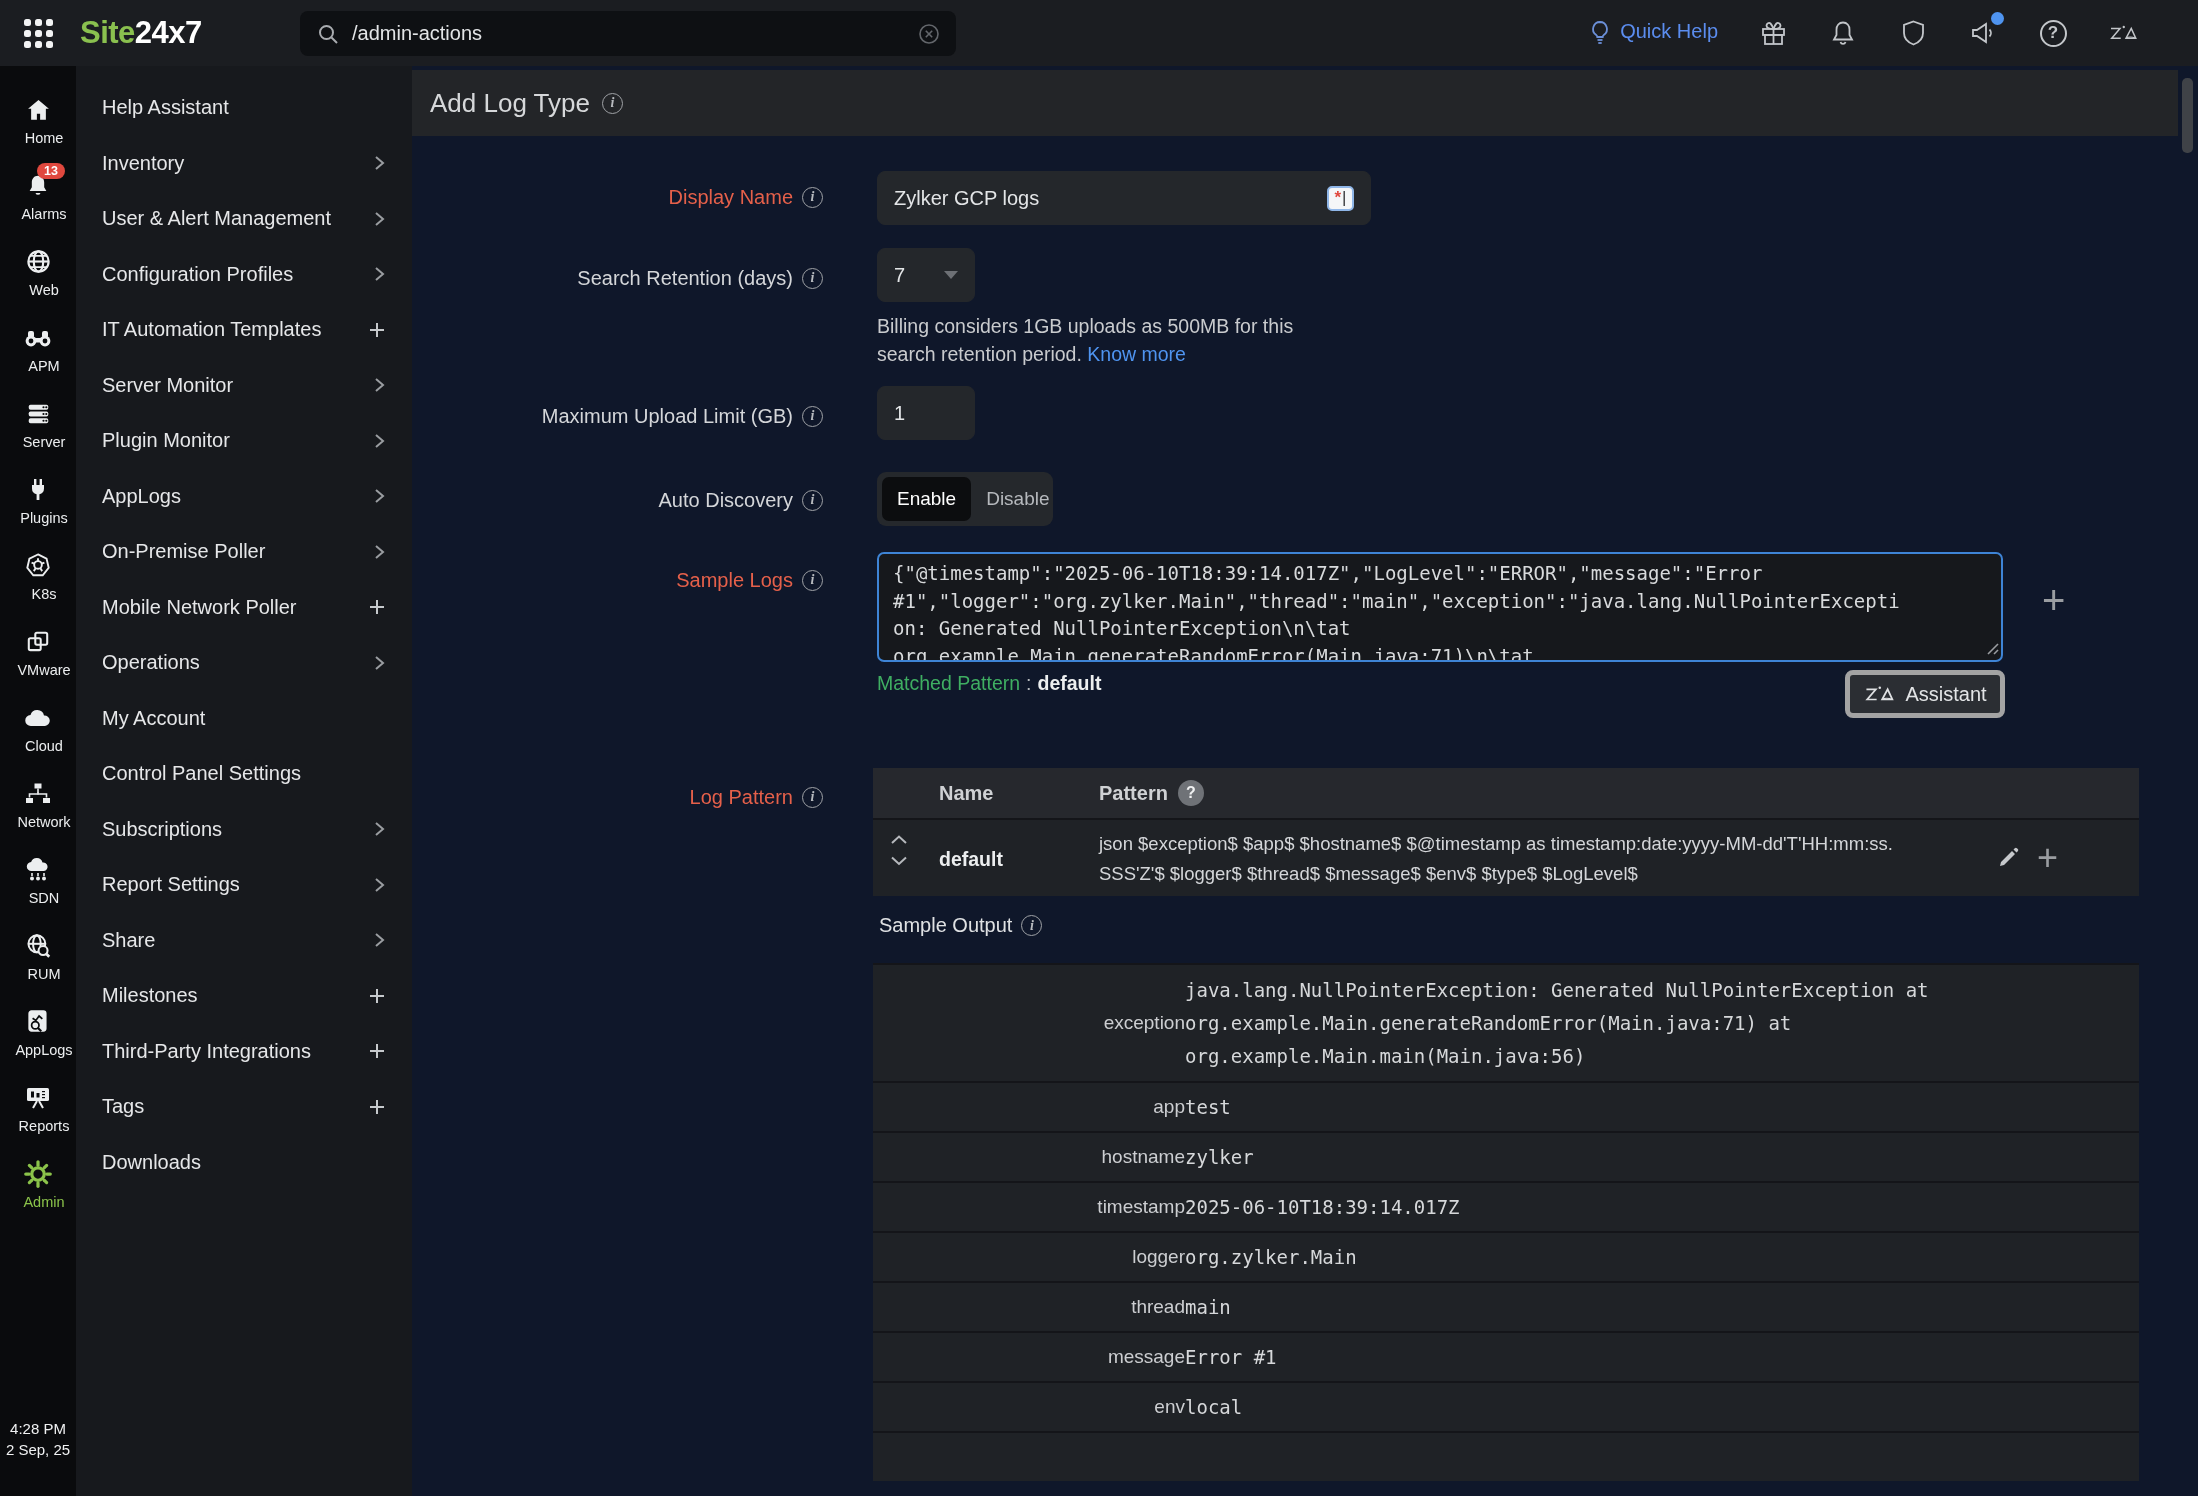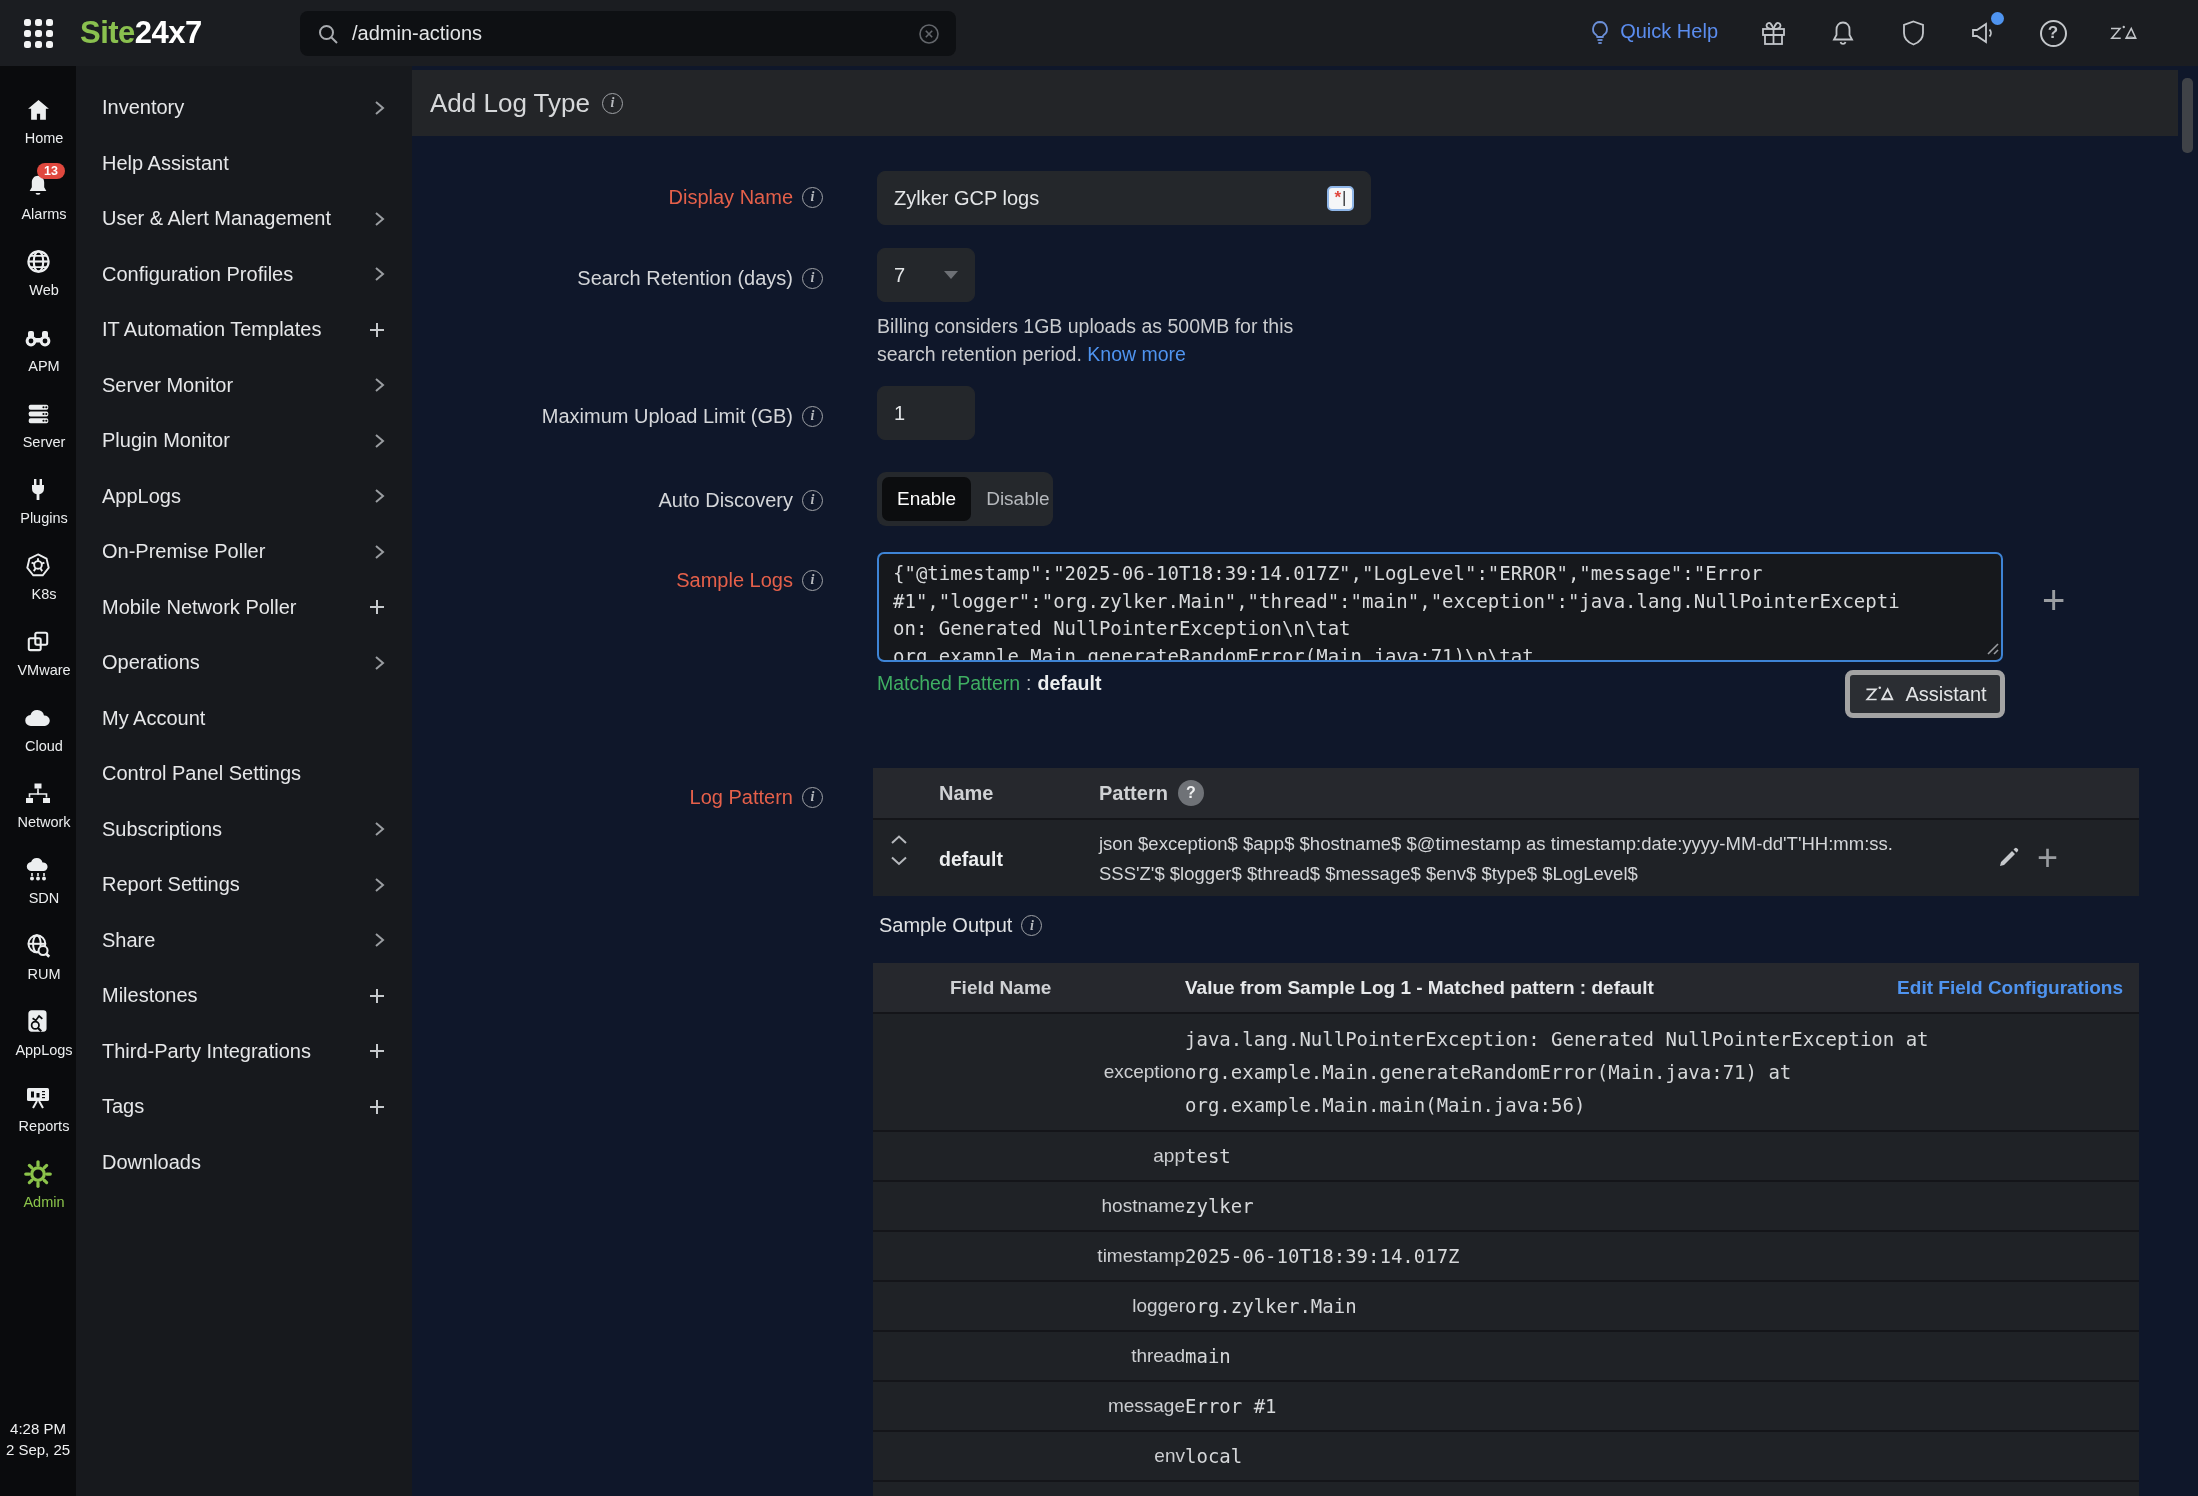--- a/index.html
+++ b/index.html
@@ -397,29 +397,29 @@
     </div>
     <div class="clock">
       <div>4:28 PM</div>
       <div>2 Sep, 25</div>
     </div>
   </div>
 
   <div class="sidebar">
     <div class="sb-list">
       <div class="sb-item">
+          <span class="lbl">Help Assistant</span>
+        </div>
+      <div class="sb-item">
           <span class="lbl">Inventory</span>
           <span class="sb-aff">
             <svg width="14" height="20" viewBox="0 0 14 20" fill="none" stroke="#9a9da1" stroke-width="2">
               <polyline points="4,4 11,10 4,16"></polyline>
             </svg>
           </span>
-        </div>
-      <div class="sb-item">
-          <span class="lbl">Help Assistant</span>
         </div>
       <div class="sb-item">
           <span class="lbl">User &amp; Alert Management</span>
           <span class="sb-aff">
             <svg width="14" height="20" viewBox="0 0 14 20" fill="none" stroke="#9a9da1" stroke-width="2">
               <polyline points="4,4 11,10 4,16"></polyline>
             </svg>
           </span>
         </div>
       <div class="sb-item">
@@ -656,25 +656,20 @@
         </span>
         <span class="rowic pt-add plus-btn" style="position:absolute; font-size:36px;">+</span>
       </div>
     </div>
 
     <div class="so-label">
       <span>Sample Output</span>
       <span class="info-i">i</span>
     </div>
     <div class="otable">
-      <div class="ot-head">
-        <span class="h1">Field Name</span>
-        <span class="h2">Value from Sample Log 1 - Matched pattern : default</span>
-        <span class="lnk">Edit Field Configurations</span>
-      </div>
       <div class="ot-row tall">
         <span class="f">exception</span>
         <span class="v">java.lang.NullPointerException: Generated NullPointerException at org.example.Main.generateRandomError(Main.java:71) at org.example.Main.main(Main.java:56)</span>
       </div>
       <div class="ot-row">
         <span class="f">app</span>
         <span class="v">test</span>
       </div>
       <div class="ot-row">
         <span class="f">hostname</span>

